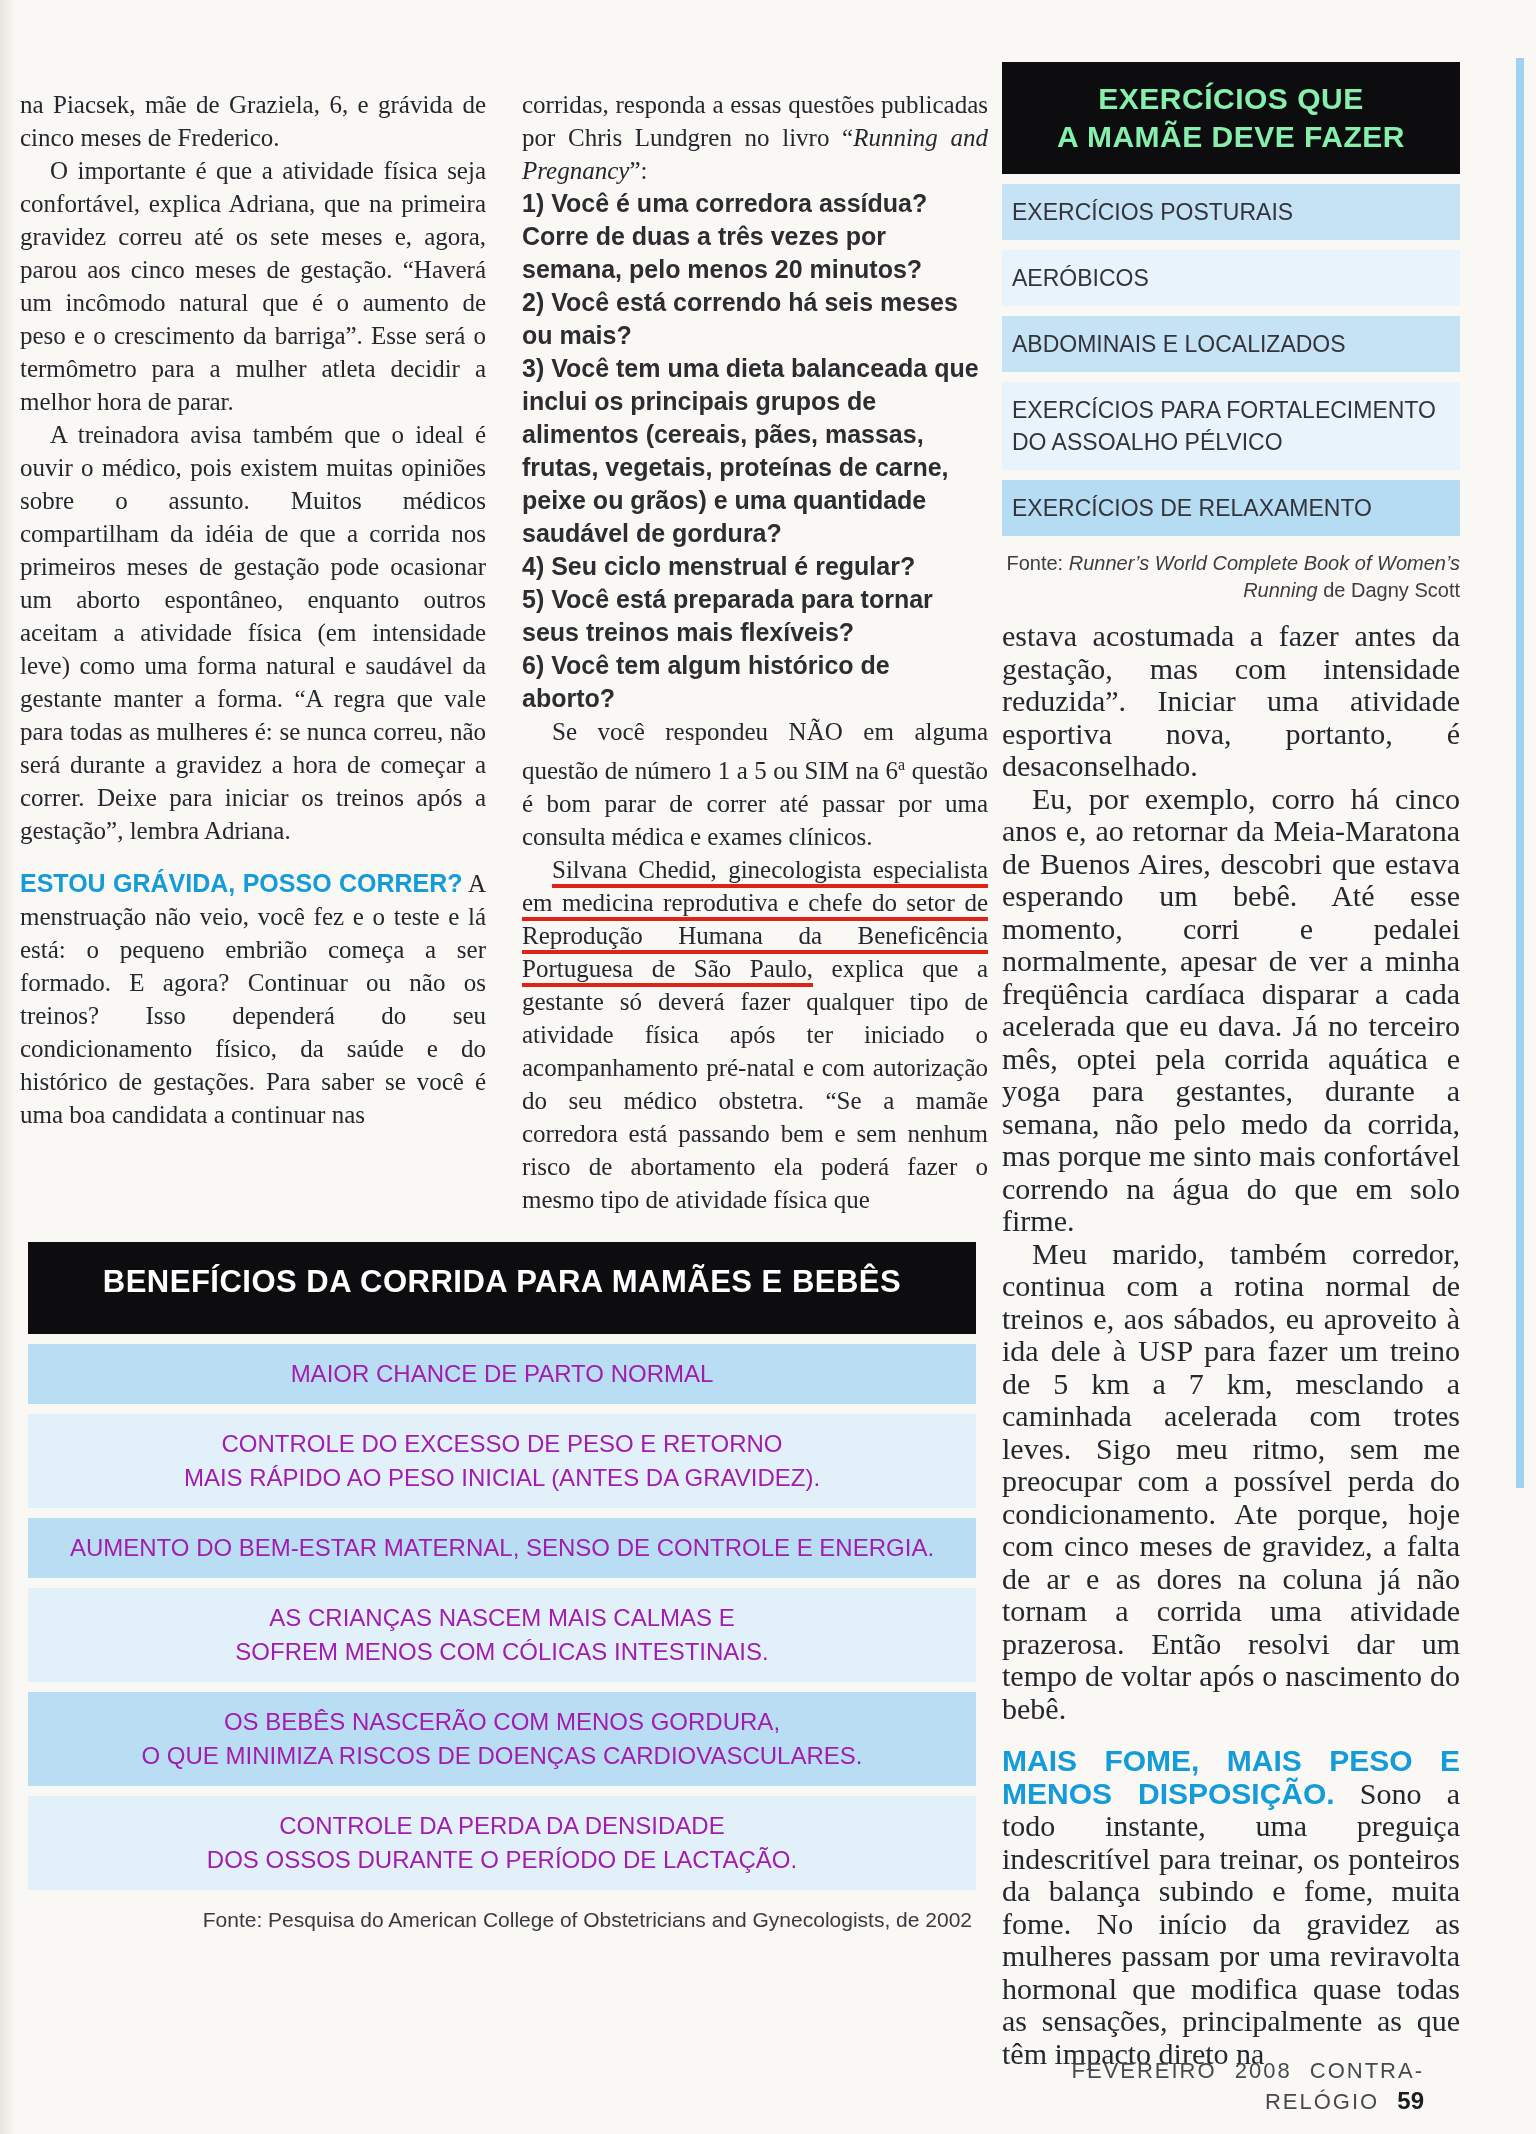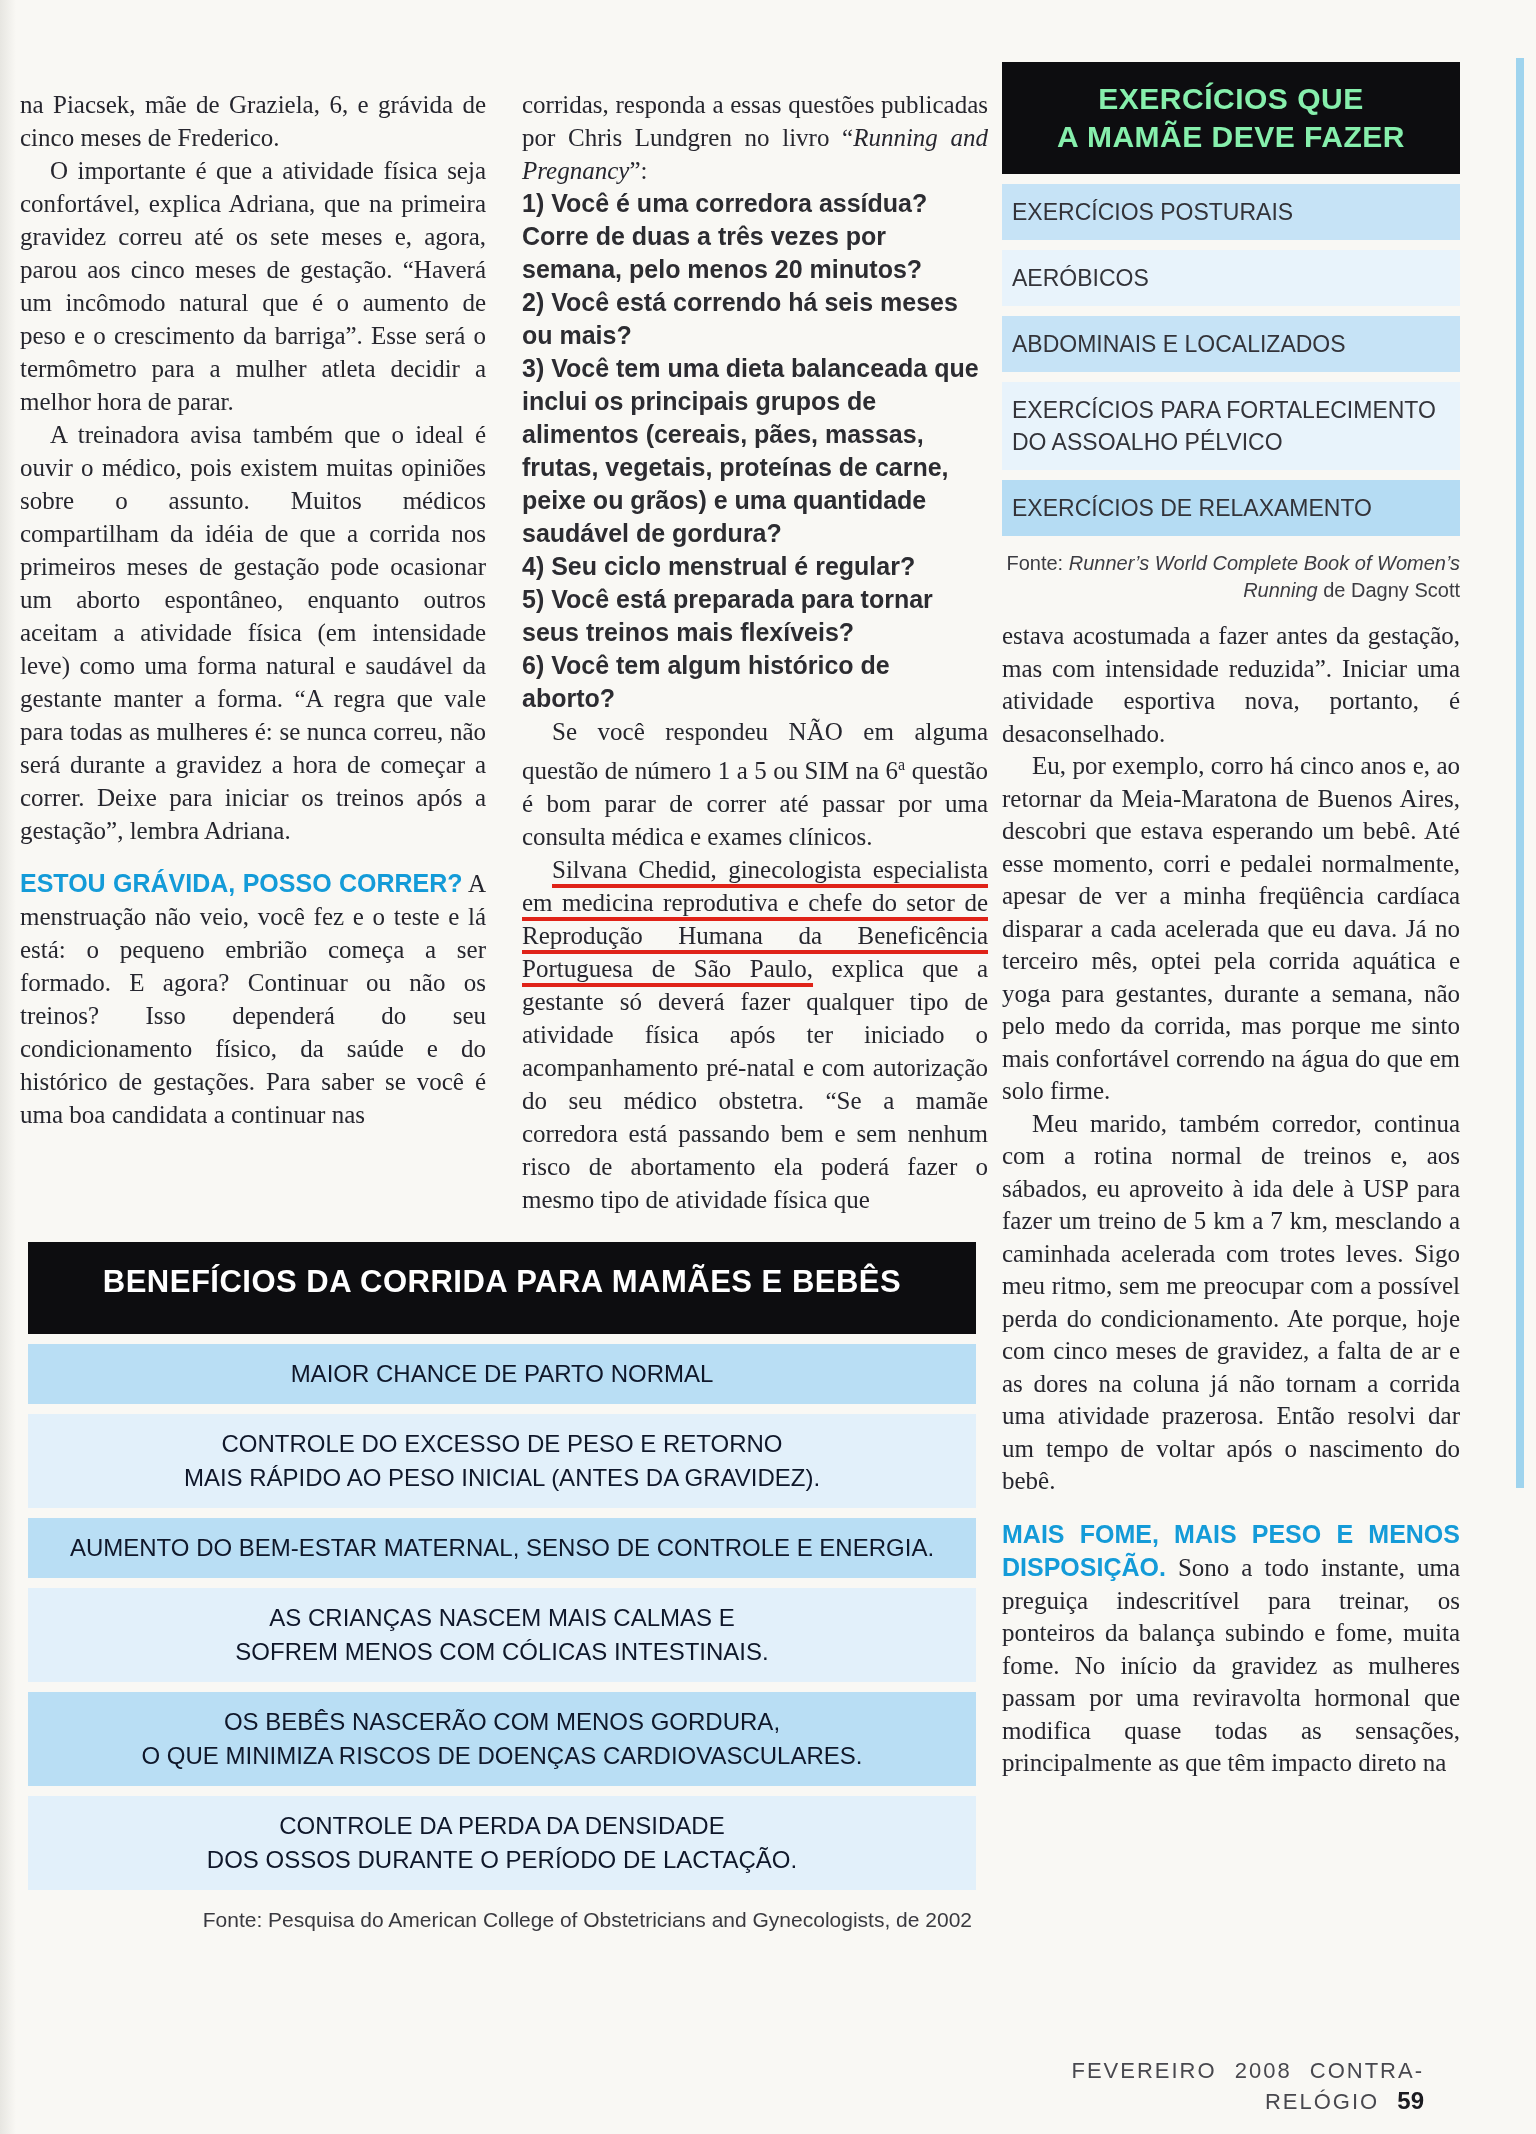--- a/index.html
+++ b/index.html
@@ -33,28 +33,28 @@
                  font:bold 30px/38px "Liberation Sans","DejaVu Sans",sans-serif;
                  padding:18px 6px;white-space:pre-line;letter-spacing:.5px;}
   .sidebar-list > div{margin-top:10px;padding:12px 10px;text-align:left;white-space:pre-line;
                       font:23px/32px "Liberation Sans","DejaVu Sans",sans-serif;color:#333339;}
   .sidebar-list > div:nth-child(odd){background:var(--sidebar-stripe-dark,#c6e3f6);}
   .sidebar-list > div:nth-child(even){background:var(--sidebar-stripe-light,#e8f3fb);}
   .sidebar-list > div:nth-child(5){background:var(--sidebar-stripe-accent,#b5dcf3);}
   .source{font:20px/27px "Liberation Sans","DejaVu Sans",sans-serif;color:#3c3c42;text-align:right;}
   .sidebar-source{margin-top:14px;}
   .right-flow{margin-top:16px;}
-  .right-flow .body{font-size:25px;line-height:32.5px;}
+  .right-flow .body{font-size:30px;line-height:32.5px;}
 
   
   .banner{margin-top:26px;margin-left:8px;width:948px;}
   .banner-title{background:var(--black-box,#0d0d10);color:#fff;text-align:center;
                 font:bold 31px/80px "Liberation Sans","DejaVu Sans",sans-serif;height:92px;letter-spacing:.5px;}
   .banner-list > div{margin-top:10px;padding:13px 16px;text-align:center;white-space:pre-line;
-                     font:24px/34px "Liberation Sans","DejaVu Sans",sans-serif;color:#0f172a;}
+                     font:24px/34px "Liberation Sans","DejaVu Sans",sans-serif;color:#a21caf;}
   .banner-list > div:nth-child(odd){background:var(--stripe-blue-dark,#b9def4);}
   .banner-list > div:nth-child(even){background:var(--stripe-blue-light,#e2f0fa);}
   .banner-source{text-align:right;font:21px/28px "Liberation Sans","DejaVu Sans",sans-serif;
                  color:#39393f;margin-top:16px;padding-right:4px;}
 
   
   .footer{position:absolute;left:1000px;top:2056px;width:424px;}
   .footerline{font:22px/30px "Liberation Sans","DejaVu Sans",sans-serif;color:#48484e;
               text-align:right;letter-spacing:2px;word-spacing:10px;}
 </style>

